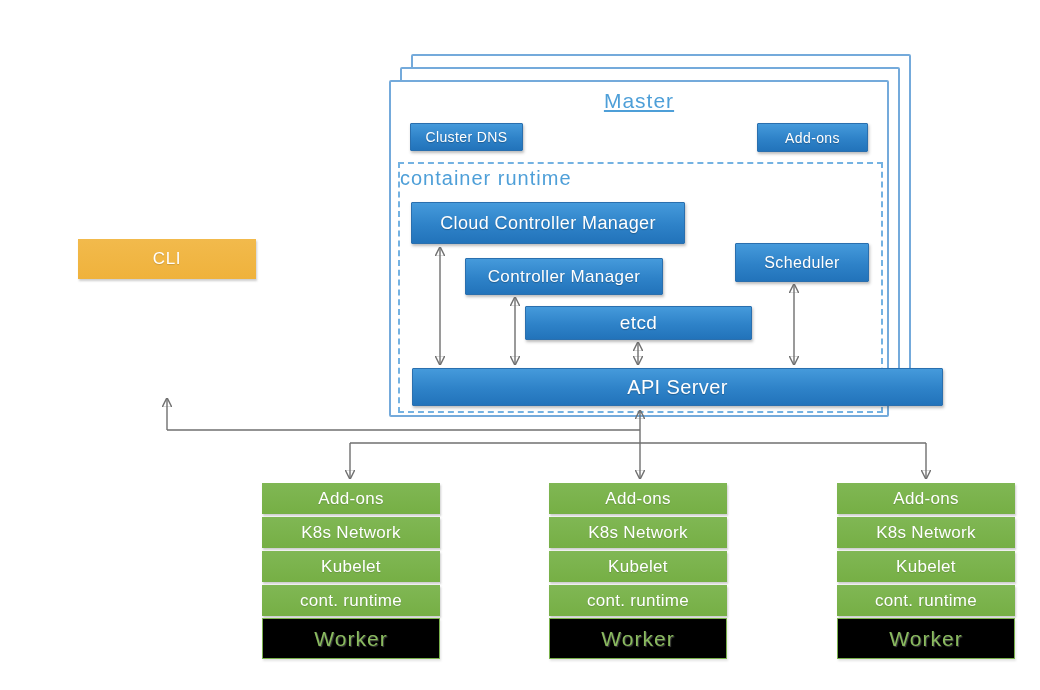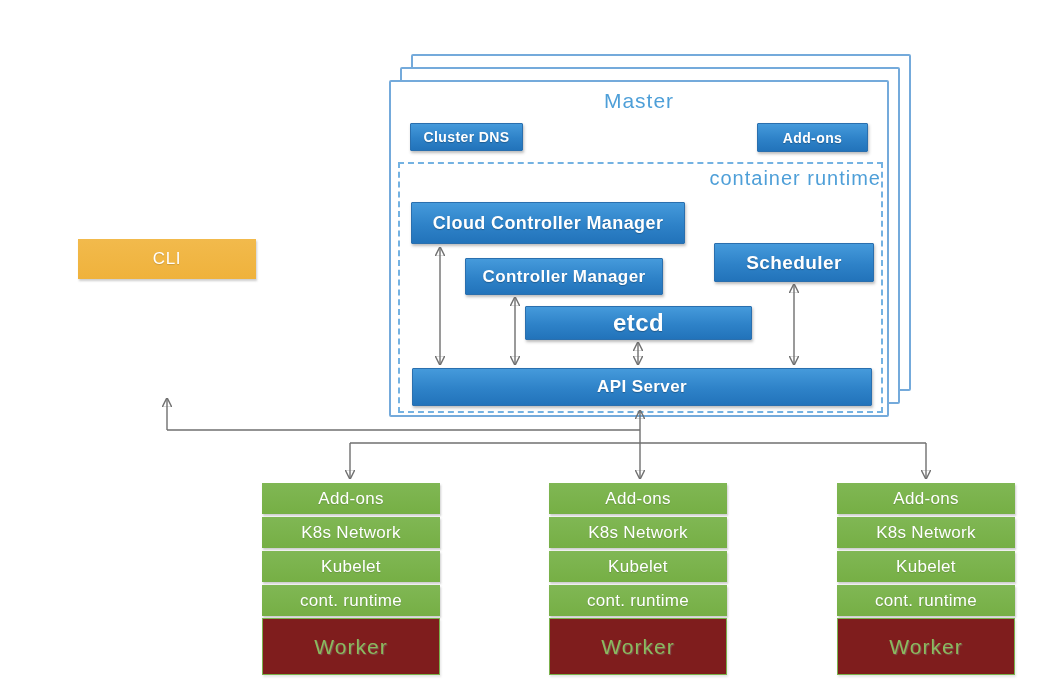--- a/index.html
+++ b/index.html
@@ -23,57 +23,57 @@
   .layer-mid  { left: 400px; top: 67px; }
   .master-front { left: 389px; top: 80px; }
 
   .panel-title {
     position: absolute;
     left: 0; top: 7px; width: 100%;
     text-align: center;
     color: #4E9FD8;
     font-size: 21px;
     letter-spacing: 1px;
+    text-decoration: underline;
   }
 
   
   .blue-box {
     position: absolute;
     display: flex; align-items: center; justify-content: center;
     color: #ffffff;
     background: linear-gradient(180deg, #459ADB 0%, #2E82C8 55%, #2273BA 100%);
     border: 1px solid #2A6FAE;
     border-radius: 1px;
     box-shadow: 1px 2px 3px rgba(60,60,60,0.35);
     letter-spacing: 0.4px;
     text-shadow: 0 1px 1px rgba(0,0,0,0.25);
-    font-weight: bold;
   }
   .btn-cluster-dns { left: 19px;  top: 41px; width: 113px; height: 28px; font-size: 14px; }
   .btn-addons     { left: 366px; top: 41px; width: 111px; height: 29px; font-size: 14px; }
 
   
   .cr-box {
     position: absolute;
     left: 7px; top: 80px; width: 485px; height: 251px;
     border: 2px dashed #74B2E2;
   }
   .cr-title {
     position: absolute;
     left: 0; top: 3px; width: 100%;
-    text-align: right;
+    text-align: left;
     color: #4E9FD8;
     font-size: 20px;
     letter-spacing: 1px;
   }
   .box-ccm       { left: 11px;  top: 38px;  width: 274px; height: 42px; font-size: 18px; text-align: right; }
   .box-cm        { left: 65px;  top: 94px;  width: 198px; height: 37px; font-size: 17px; }
-  .box-scheduler { left: 314px; top: 79px;  width: 160px; height: 39px; font-size: 19px; }
-  .box-etcd      { left: 125px; top: 142px; width: 227px; height: 34px; font-size: 24px; }
-  .box-api       { left: 12px;  top: 204px; width: 460px; height: 38px; font-size: 17px; }
+  .box-scheduler { left: 335px; top: 79px;  width: 134px; height: 39px; font-size: 16px; }
+  .box-etcd      { left: 125px; top: 142px; width: 227px; height: 34px; font-size: 19px; }
+  .box-api       { left: 12px;  top: 204px; width: 531px; height: 38px; font-size: 20px; }
 
   
   .access-stack {
     position: absolute;
     left: 78px; top: 239px; width: 178px;
   }
   .orange-row {
     height: 40px; margin-bottom: 3px;
     display: flex; align-items: center; justify-content: center;
     background: linear-gradient(180deg, #F2BA4C 0%, #EFB23C 100%);
@@ -101,23 +101,23 @@
   .green-row {
     height: 31px; margin-bottom: 3px;
     display: flex; align-items: center; justify-content: center;
     background: linear-gradient(180deg, #80B754 0%, #76AF45 100%);
     color: #ffffff;
     font-size: 17px; letter-spacing: 0.3px;
     box-shadow: 1px 2px 2px rgba(90,90,90,0.3);
     text-shadow: 0 1px 1px rgba(0,0,0,0.15);
   }
   .worker-base {
-    height: 57px; margin-top: -1px;
-    display: flex; align-items: center; justify-content: center;
-    background: #7f1d1d;
+    height: 41px; margin-top: -1px;
+    display: flex; align-items: center; justify-content: center;
+    background: #000000;
     border: 1.5px solid #7AB14C;
     color: #8ABB5F;
     font-size: 21px; letter-spacing: 1px;
     text-shadow: 1px 1px 1px rgba(140,140,140,0.45);
     box-shadow: 1px 2px 2px rgba(120,120,120,0.2);
   }
 
   
   svg.connectors {
     position: absolute; left: 0; top: 0;

